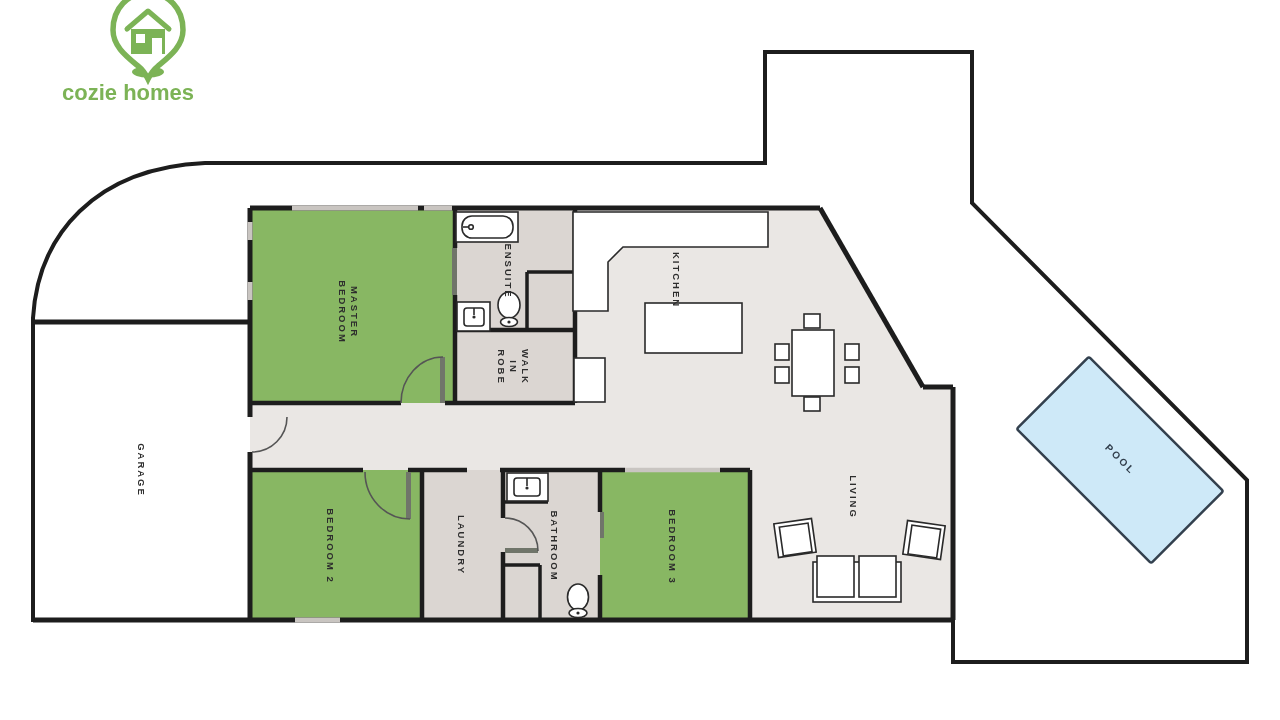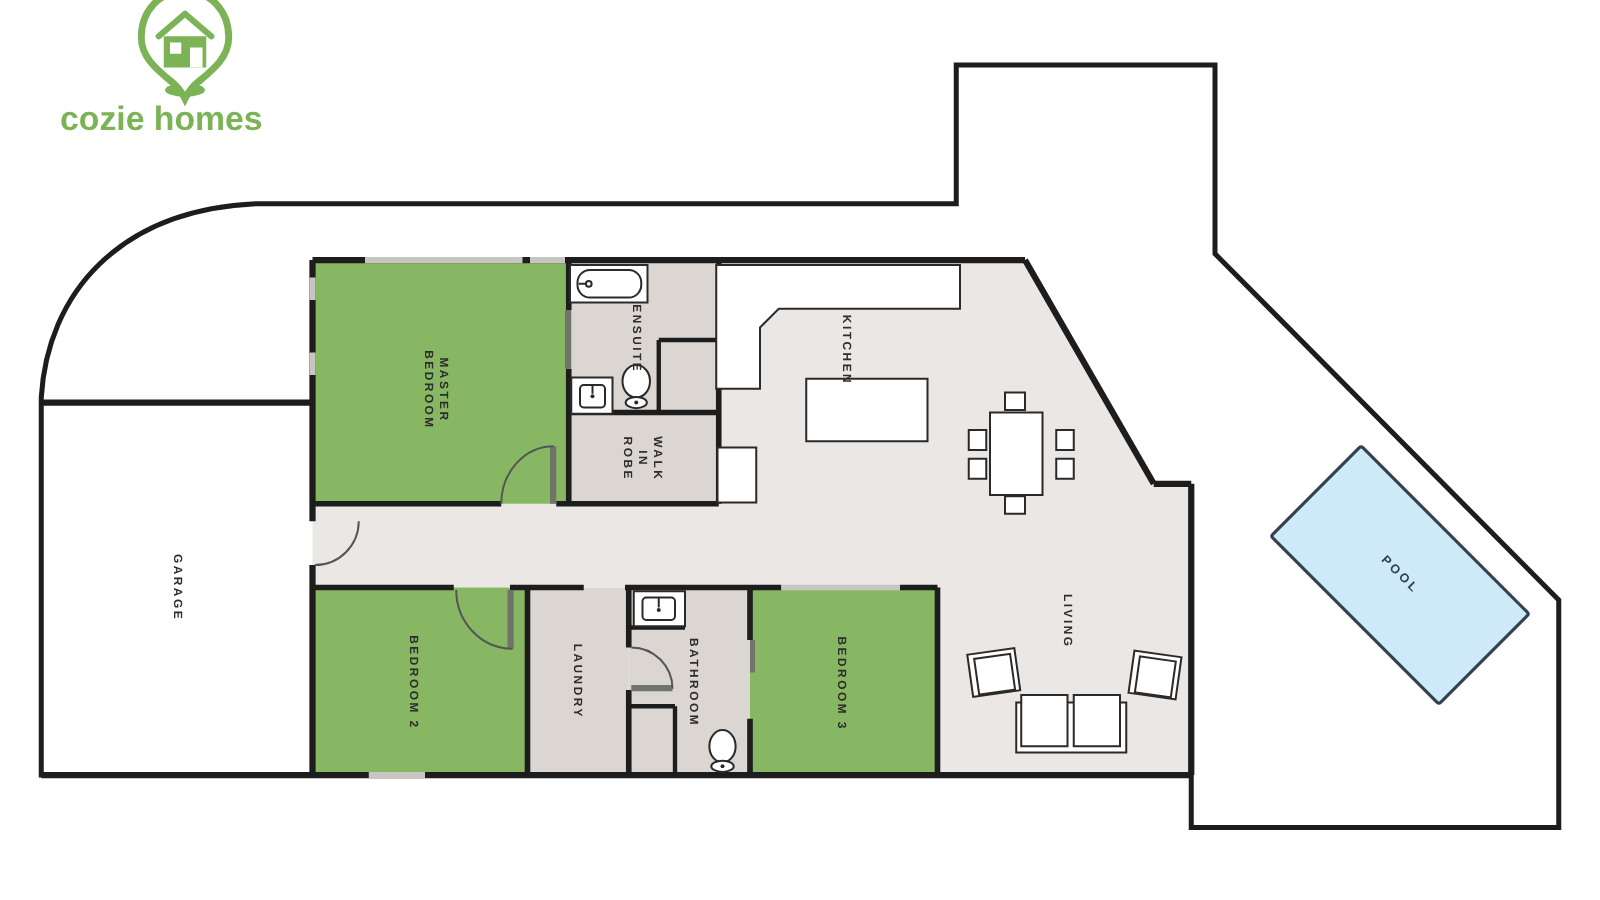--- a/index.html
+++ b/index.html
@@ -9,21 +9,21 @@
   .wall{stroke:var(--wall);stroke-linecap:butt;fill:none;}
   .w5{stroke-width:5;} .w45{stroke-width:4.5;} .w35{stroke-width:3.5;}
   .win{stroke:var(--window-line);stroke-width:5;fill:none;}
   .furn{fill:#fff;stroke:var(--furniture-line);stroke-width:1.6;}
   .furnline{fill:none;stroke:var(--furniture-line);stroke-width:1.6;}
   .leaf{fill:var(--door-leaf);}
   .arc{fill:none;stroke:#555;stroke-width:1.6;}
   .vlabel{position:absolute;transform:translate(-50%,-50%) rotate(90deg);
           font-size:9.5px;font-weight:600;letter-spacing:2px;color:var(--label-text);
           white-space:pre-line;text-align:center;line-height:12px;}
-  .brand-name{position:absolute;left:48px;top:80px;font-size:27px;font-weight:bold;
+  .brand-name{position:absolute;left:62px;top:80px;font-size:22px;font-weight:bold;
           color:var(--brand-green);letter-spacing:0px;}
   .pool-text{font-size:10px;font-weight:600;letter-spacing:2.5px;fill:var(--pool-border);}
 </style>
 </head>
 <body>
 
 <div class="stage">
 <svg viewBox="0 0 1280 720" width="1280" height="720">
 
   <path d="M 33 620 L 33 318 C 38 235 95 168 205 163 L 765 163 L 765 52 L 972 52 L 972 203 L 1247 480 L 1247 662 L 953 662 L 953 620 Z" fill="#fff" stroke="var(--wall)" stroke-width="4"></path>

